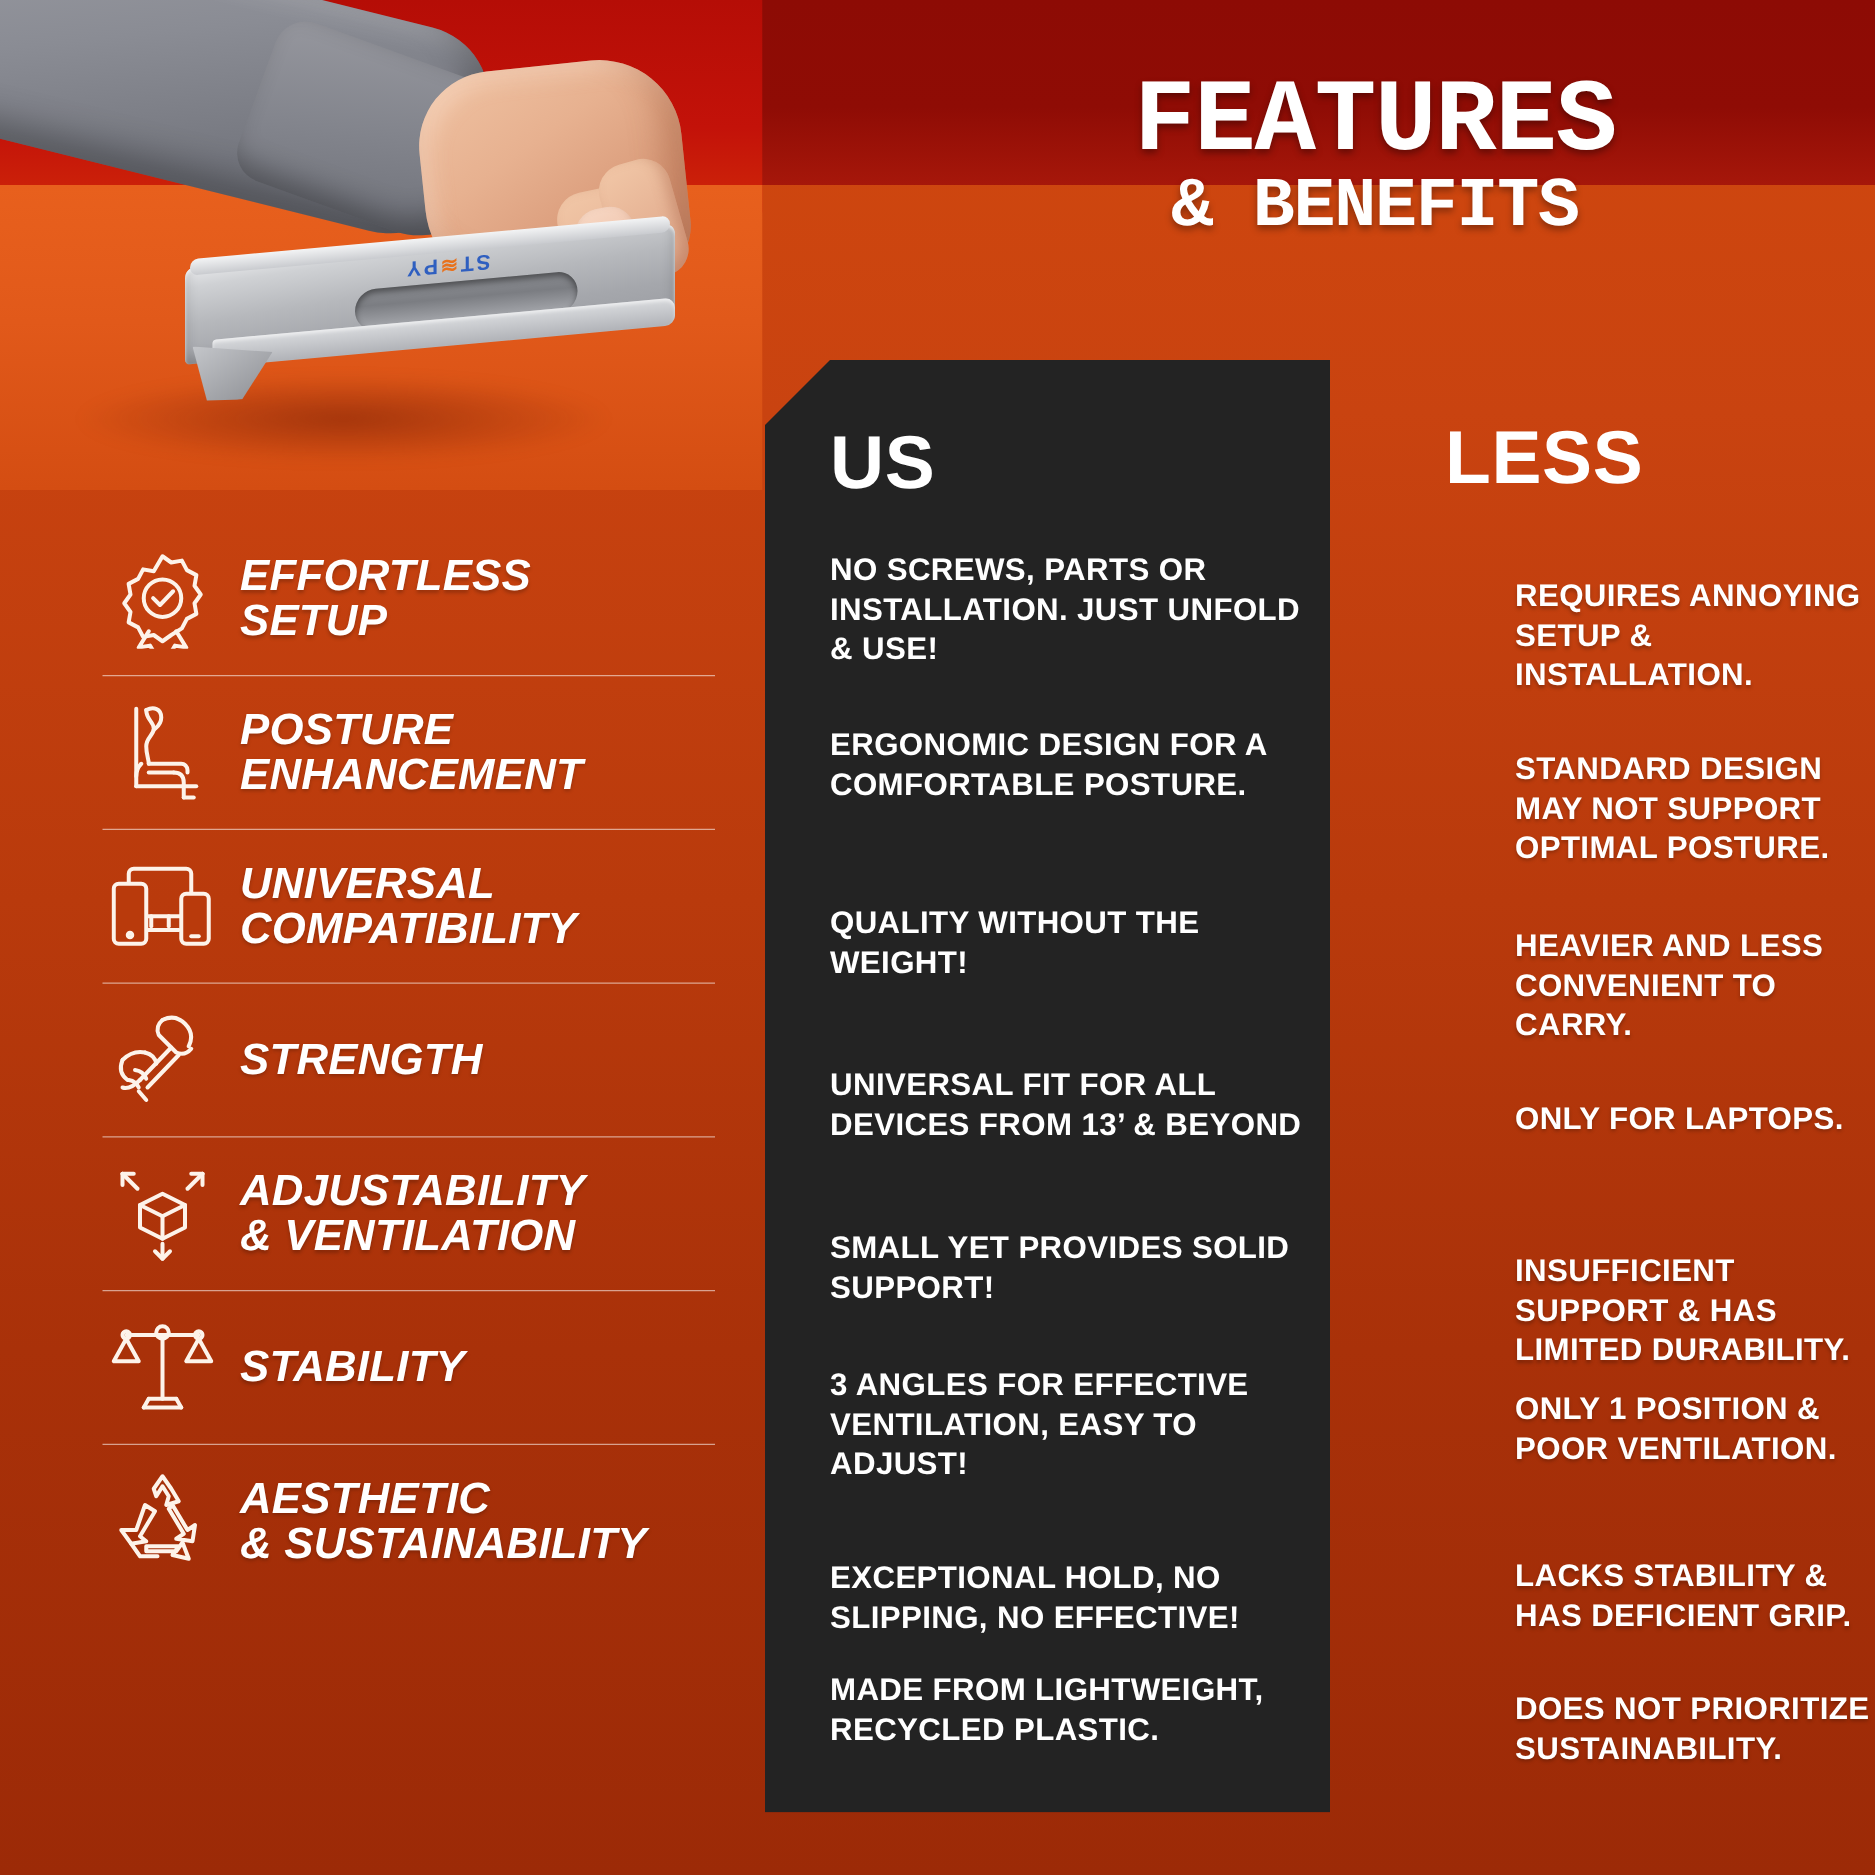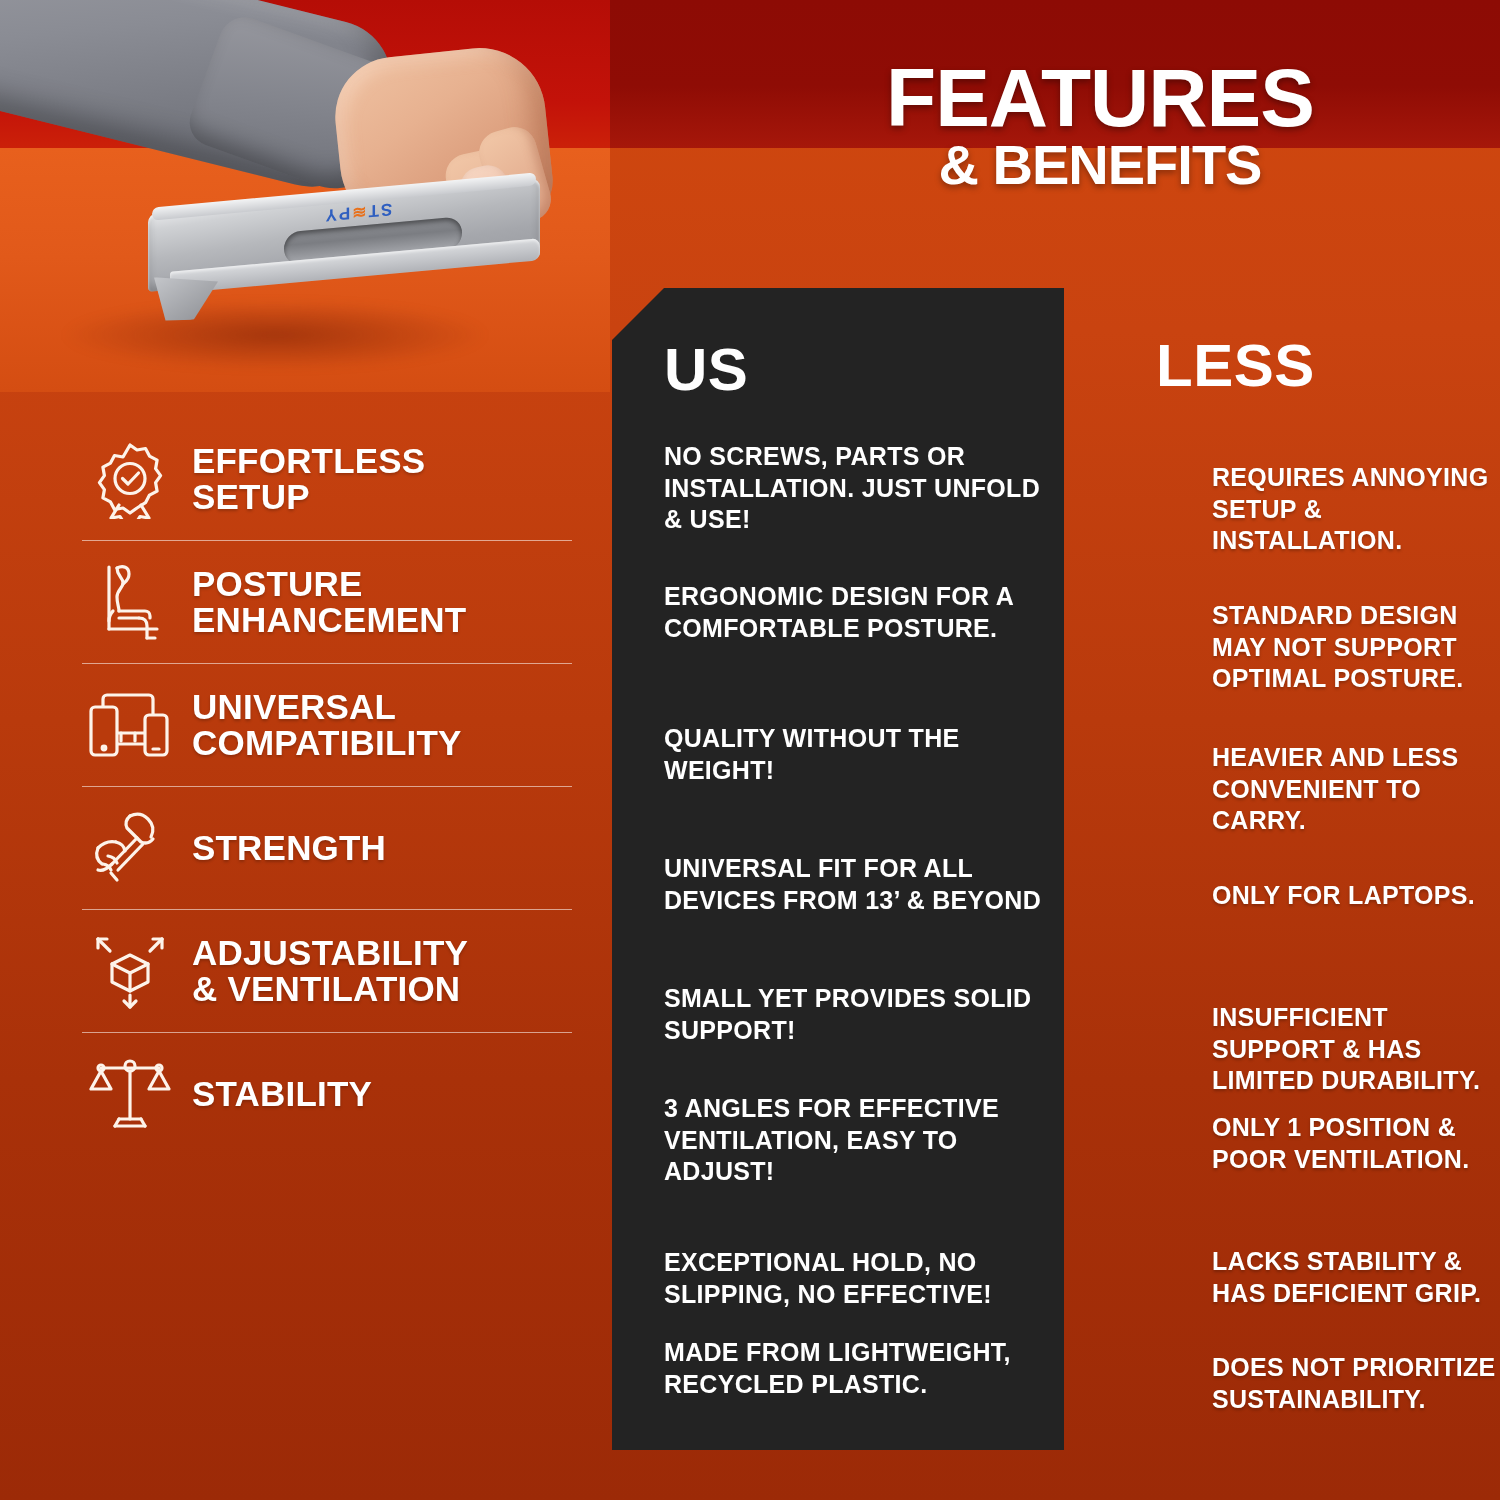--- a/index.html
+++ b/index.html
@@ -113,28 +113,28 @@
     transform:rotate(180deg);
     font-family:"Liberation Sans", sans-serif;
     font-weight:bold;font-size:17px;letter-spacing:2px;
     color:#2f5fc0;text-align:center;line-height:22px;
   }
   .logo i{color:#e8711c;font-style:normal;}
   
   .title{
     position:absolute;left:830px;top:58px;width:540px;
     text-align:center;color:#fff;
-    font-family:Liberation Sans, sans-serif;
+    font-family:Liberation Mono, monospace;
     font-weight:bold;font-style:normal;
     font-size:82px;line-height:.98;letter-spacing:-1px;
     text-shadow:0 3px 6px rgba(0,0,0,.35);
   }
   .title .l2{display:block;white-space:nowrap;font-size:56px;}
   
-  .features{position:absolute;left:82px;top:418px;width:490px;}
+  .features{position:absolute;left:82px;top:418px;width:490px;font-style:italic;}
   .feature-row{
     display:flex;align-items:center;min-height:110px;padding:6px 0;
     border-bottom:1px solid rgba(255,255,255,.55);
   }
   .feature-row:last-child{border-bottom:none;}
   .feature-icon{
     width:96px;min-width:96px;height:92px;display:flex;align-items:center;justify-content:center;
   }
   .feature-icon svg{display:block;}
   .feature-label{
@@ -299,20 +299,32 @@
           <path d="M70 15 L60 33 h20z"></path>
           <path d="M30 63 h22"></path>
           <path d="M26 70 h30"></path>
           <path d="M30 63 l-4 7"></path>
             <path d="M52 63 l4 7"></path>
         </svg>
       </div>
       <div class="feature-label">STABILITY</div>
     </div>
 
+    <div class="feature-row">
+      <div class="feature-icon">
+        <svg width="82" height="76" viewBox="0 0 82 76" fill="none" stroke="#fdf3ea" stroke-width="3.2" stroke-linecap="round" stroke-linejoin="round">
+          <path d="M34 12 L41 2 l7 10 6 10-10 3 2-7-5-8-5 8z"></path>
+          <path d="M49 25 l12 20 6-4-2 13-13-2 6-4-12-20z"></path>
+          <path d="M20 45 L8 45 l8 11 12-2-5-4 12-20-8-5z"></path>
+          <path d="M28 58 h26 l-5 7 13 3-5-13-5 7H28z"></path>
+          <path d="M16 56 l7 10h14"></path>
+        </svg>
+      </div>
+      <div class="feature-label">AESTHETIC<br>&amp; SUSTAINABILITY</div>
+    </div>
   </div>
 
   <div class="us-panel"></div>
 
   <div class="col-head us-head">US</div>
   <div class="col-head them-head">LESS</div>
 
   <div class="us-col">
     <div class="col-item" style="top:426px">NO SCREWS, PARTS OR INSTALLATION. JUST UNFOLD &amp; USE!</div>
     <div class="col-item" style="top:566px">ERGONOMIC DESIGN FOR A COMFORTABLE POSTURE.</div>

